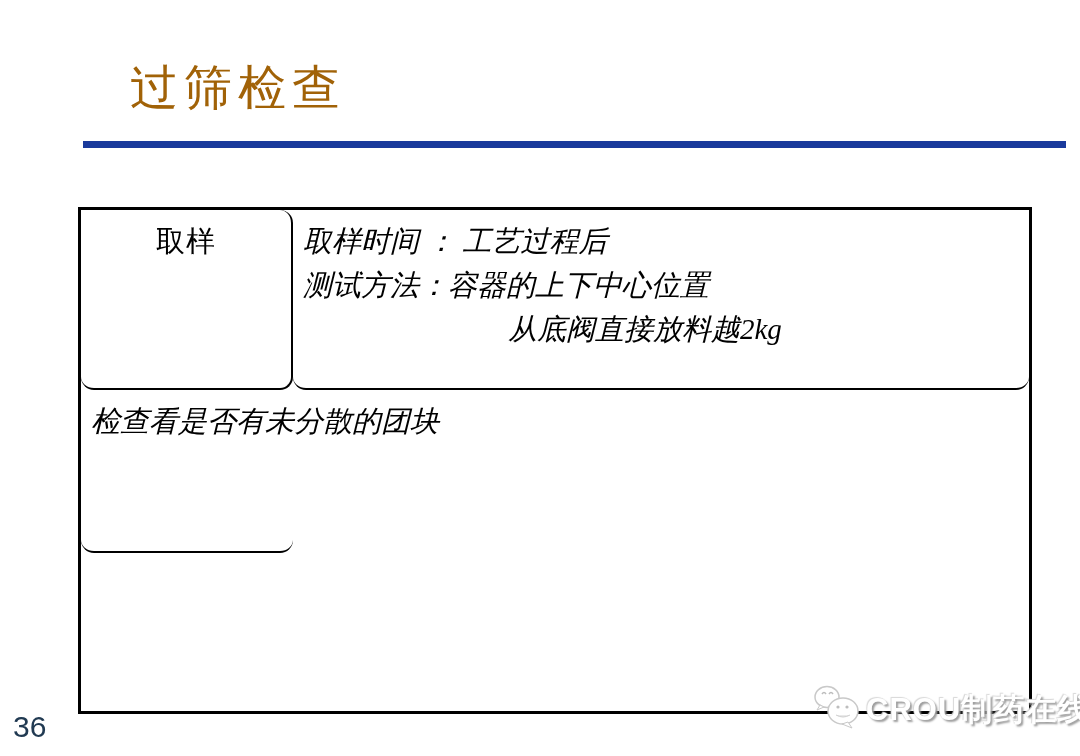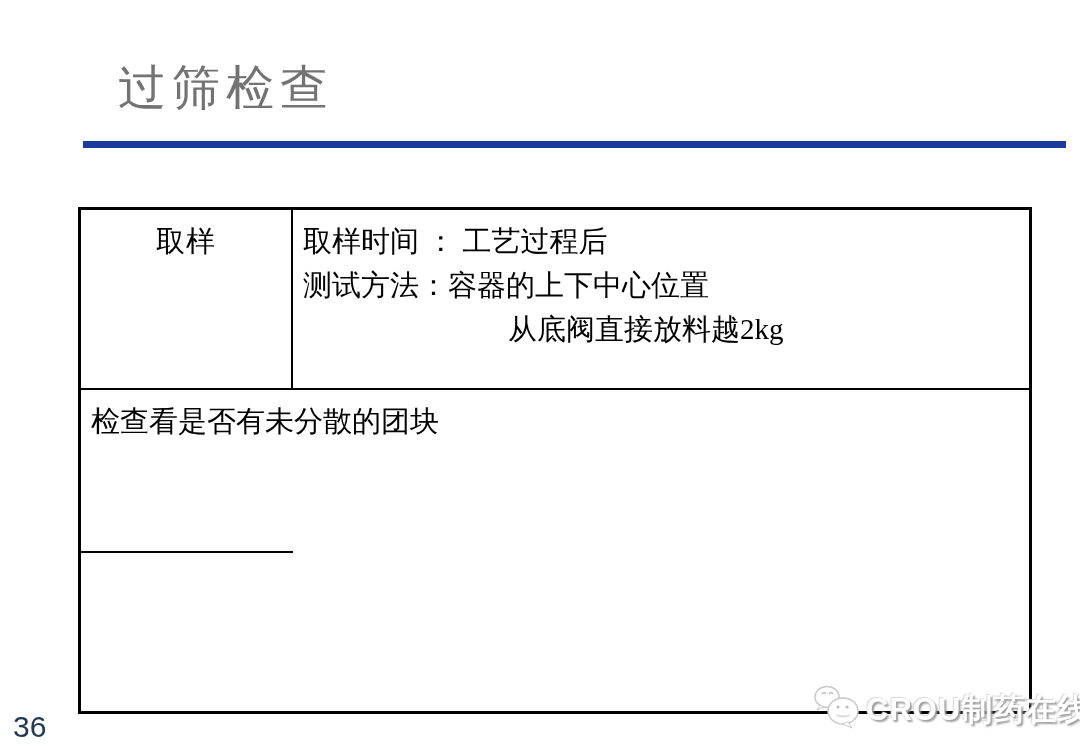--- a/index.html
+++ b/index.html
@@ -6,24 +6,24 @@
   body{
     width:1080px;height:756px;
     position:relative;
     background:#ffffff;
     font-family:"Liberation Serif","DejaVu Serif",serif;
     color:#000;
     overflow:hidden;
   }
   .slide-title{
     position:absolute;
-    left:118px;top:56px;
+    left:130px;top:56px;
     font-size:48px;
     letter-spacing:6px;
-    color:#737373;
+    color:#a16207;
     white-space:nowrap;
   }
   .title-rule{
     position:absolute;
     left:83px;top:141px;
     width:983px;height:7px;
     background:#1a3a9c;
   }
   .spec-table{
     position:absolute;
@@ -33,29 +33,30 @@
     box-sizing:border-box;
     display:grid;
     grid-template-columns:212px 1fr;
     grid-template-rows:180px 163px auto;
     font-size:29px;
     line-height:44px;
   }
   .cell{
     box-sizing:border-box;
     padding:9px 10px 0 10px;
+    border-radius:13px;
   }
   .label-cell{
     border-right:2px solid #000;
     text-align:center;
     letter-spacing:1px;
   }
   .content-cell{}
   .row-border{border-bottom:2px solid #000;}
-  .content-line{white-space:nowrap;}
+  .content-line{white-space:nowrap;font-style:italic;}
   .indent-line{padding-left:205px;}
   .gap-line{margin-top:39px;}
   .page-number{
     position:absolute;
     left:13px;top:710px;
     font-family:"Liberation Sans","DejaVu Sans",sans-serif;
     font-size:30px;
     color:#213a52;
   }
   .watermark{

